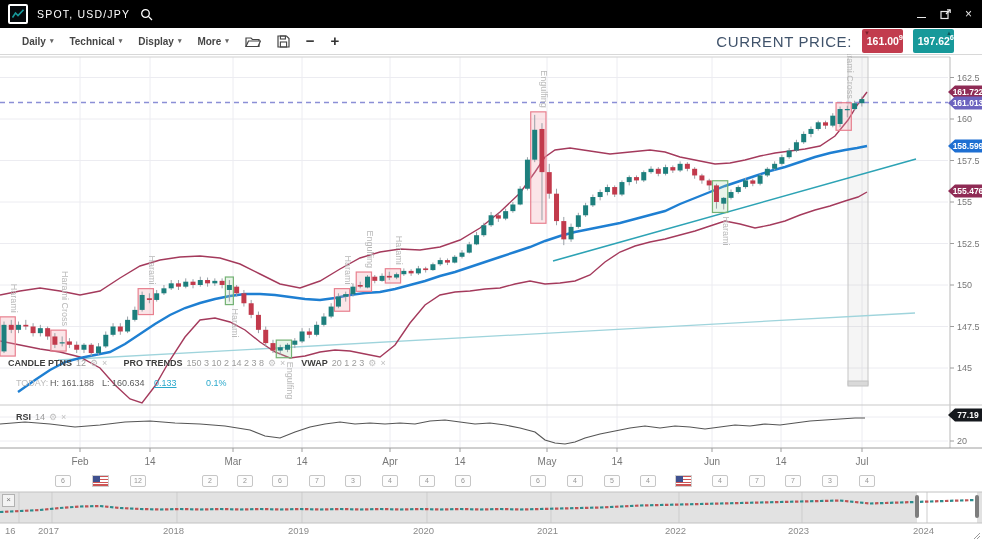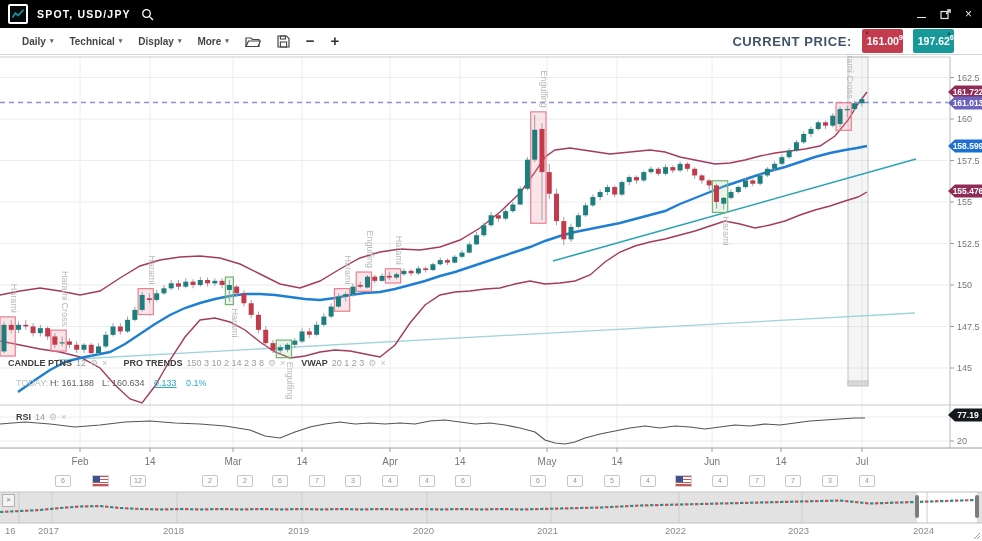--- a/index.html
+++ b/index.html
@@ -3,36 +3,36 @@
 <meta charset="utf-8">
 <style>
   html,body{margin:0;padding:0;background:#888;}
   #app{position:relative;width:982px;height:541px;background:#fff;overflow:hidden;
        font-family:"Liberation Sans",sans-serif;}
   
   #titlebar{position:absolute;left:0;top:0;width:982px;height:28px;background:#000;
             display:flex;align-items:center;}
   #logo{width:16px;height:16px;margin-left:8px;border:2px solid #fff;border-radius:2px;
         display:flex;align-items:center;justify-content:center;background:#05090c;}
-  #win-title{color:#fff;font-size:10.5px;font-weight:bold;letter-spacing:1.2px;margin-left:9px;}
+  #win-title{color:#fff;font-size:10.5px;font-weight:normal;letter-spacing:1.2px;margin-left:9px;}
   #search-ic{margin-left:10px;cursor:pointer;}
   #wincontrols{position:absolute;right:10px;top:0;height:28px;display:flex;align-items:center;gap:14px;color:#e8e8e8;}
   #min-btn{width:9px;height:1.5px;background:#e8e8e8;margin-top:7px;cursor:pointer;}
   #close-btn{font-size:12px;cursor:pointer;line-height:12px;}
   
   #toolbar{position:absolute;left:0;top:28px;width:982px;height:26px;background:#fff;
            border-bottom:1px solid #d8d8d8;display:flex;align-items:center;}
   .menu{display:flex;align-items:center;gap:4px;margin-left:16px;cursor:pointer;
         font-size:10px;font-weight:bold;color:#454545;}
   .menu:first-child{margin-left:22px;}
   .caret{font-size:7px;color:#666;}
   .tb-ic{margin-left:16px;cursor:pointer;display:flex;align-items:center;}
   .tb-glyph{font-size:15px;font-weight:bold;color:#333;margin-left:16px;cursor:pointer;line-height:14px;}
   #cp-wrap{position:absolute;right:28px;top:0;height:26px;display:flex;align-items:center;gap:10px;}
-  #cp-label{font-size:13px;font-weight:bold;color:#40536b;letter-spacing:0.6px;}
+  #cp-label{font-size:15px;font-weight:normal;color:#40536b;letter-spacing:0.6px;}
   .px-badge{width:41px;height:24px;border-radius:2px;color:#fff;font-size:10.5px;font-weight:bold;
             display:flex;align-items:center;justify-content:flex-end;position:relative;}
   .px-badge .last{font-size:7.5px;vertical-align:top;position:relative;top:-2px;}
   #bid-badge{background:#c23c4e;}
   #ask-badge{background:#17999a;}
   .mini-arr{font-size:6px;position:absolute;top:1px;}
   #bid-badge .mini-arr{left:2px;color:#7c1f2c;}
   #ask-badge .mini-arr{right:2px;color:#0c5a5a;}
   
   #main-svg{position:absolute;left:0;top:54px;}
@@ -40,21 +40,21 @@
   .ovl{position:absolute;}
   #legend-row{left:8px;top:358px;display:flex;gap:16px;align-items:center;}
   .ind{display:flex;gap:4px;align-items:baseline;white-space:nowrap;}
   .ind .nm{font-size:9px;font-weight:bold;color:#3d3d3d;}
   .ind .pr{font-size:9px;color:#9b9b9b;}
   .ind .ic{font-size:9px;color:#bfbfbf;cursor:pointer;}
   #stats{left:16px;top:378px;font-size:9px;line-height:11px;}
   .srow{display:flex;}
   .srow .lb{width:34px;color:#bdbdbd;}
   .srow .hl{width:52px;color:#5c5c5c;}
-  .srow .chg{width:32px;color:#2ba9cc;text-decoration:underline;}
+  .srow .chg{width:52px;color:#2ba9cc;text-decoration:underline;}
   .srow .pct{width:32px;color:#2ba9cc;}
   #rsi-legend{left:16px;top:412px;}
   
   #events-row{left:0;top:473px;width:982px;height:16px;}
   .cal{position:absolute;top:2px;width:14px;height:10px;border:1px solid #c6c6c6;border-radius:2px;
        font-size:7px;color:#949494;text-align:center;line-height:10px;background:#fdfdfd;cursor:pointer;}
   .flag{position:absolute;top:2px;width:15px;height:10px;border:1px solid #d0d0d0;cursor:pointer;
         background:repeating-linear-gradient(180deg,#cd5454 0 1.4px,#fff 1.4px 2.8px);}
   .flag .canton{position:absolute;left:0;top:0;width:7px;height:5.5px;background:#3f508f;}
   #nav-close{left:2px;top:494px;width:11px;height:11px;border:1px solid #b2b2b2;background:#f3f3f3;

